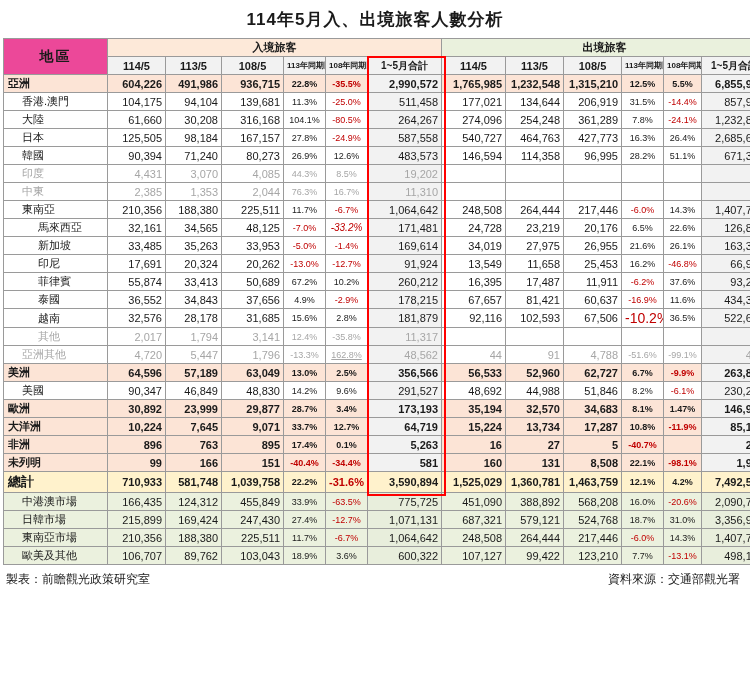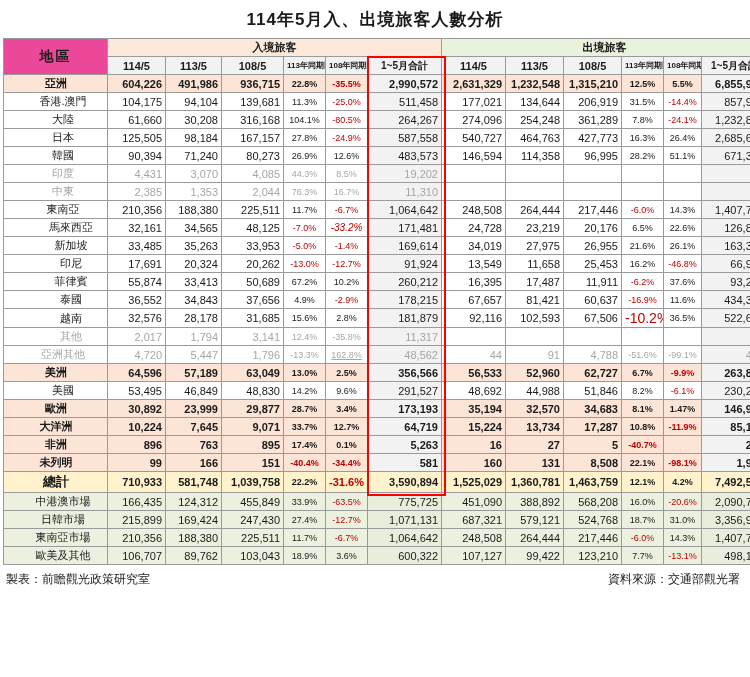--- a/index.html
+++ b/index.html
@@ -43,21 +43,21 @@
   .hdr-out{background:#eaf1dd;}
   .area-hd{
     background:#ec4899;
     font-weight:bold;
     font-size:14px;
     text-align:center;
     letter-spacing:2px;
   }
   .num{text-align:right;}
   .ctr{text-align:center;}
-  .lbl{text-align:center;}
+  .lbl{text-align:left;}
   .red{color:#c00000;}
   .gray{color:#a6a6a6;}
   .bold{font-weight:bold;}
   
   .t-peach{background:#fce4d6;}
   .t-white{background:#ffffff;}
   .t-yellow{background:#fff2cc;}
   .t-green{background:#ebf1de;}
   .sum-col{background:#f2f2f2;}
   .sum-col-y{background:#fff2cc;}
@@ -125,21 +125,21 @@
     </thead>
     <tbody id="tbody">
         <tr class="t-peach">
           <td class="lbl i0 bold">亞洲</td>
           <td class="num bold">604,226</td>
           <td class="num bold">491,986</td>
           <td class="num bold">936,715</td>
           <td class="ctr bold" style="font-size: 9px;">22.8%</td>
           <td class="ctr red bold" style="font-size: 9px;">-35.5%</td>
           <td class="num bold sum-col">2,990,572</td>
-          <td class="num bold">2,631,329</td>
+          <td class="num bold">1,765,985</td>
           <td class="num bold">1,232,548</td>
           <td class="num bold">1,315,210</td>
           <td class="ctr bold" style="font-size: 9px;">12.5%</td>
           <td class="ctr bold" style="font-size: 9px;">5.5%</td>
           <td class="num bold sum-col">6,855,917</td>
         </tr>
         <tr class="t-white">
           <td class="lbl i1">香港.澳門</td>
           <td class="num">104,175</td>
           <td class="num">94,104</td>
@@ -374,21 +374,21 @@
           <td class="num bold sum-col">356,566</td>
           <td class="num bold">56,533</td>
           <td class="num bold">52,960</td>
           <td class="num bold">62,727</td>
           <td class="ctr bold" style="font-size: 9px;">6.7%</td>
           <td class="ctr red bold" style="font-size: 9px;">-9.9%</td>
           <td class="num bold sum-col">263,852</td>
         </tr>
         <tr class="t-white">
           <td class="lbl i1">美國</td>
-          <td class="num">53,495</td>
+          <td class="num">90,347</td>
           <td class="num">46,849</td>
           <td class="num">48,830</td>
           <td class="ctr" style="font-size: 9px;">14.2%</td>
           <td class="ctr" style="font-size: 9px;">9.6%</td>
           <td class="num sum-col">291,527</td>
           <td class="num">48,692</td>
           <td class="num">44,988</td>
           <td class="num">51,846</td>
           <td class="ctr" style="font-size: 9px;">8.2%</td>
           <td class="ctr red" style="font-size: 9px;">-6.1%</td>

